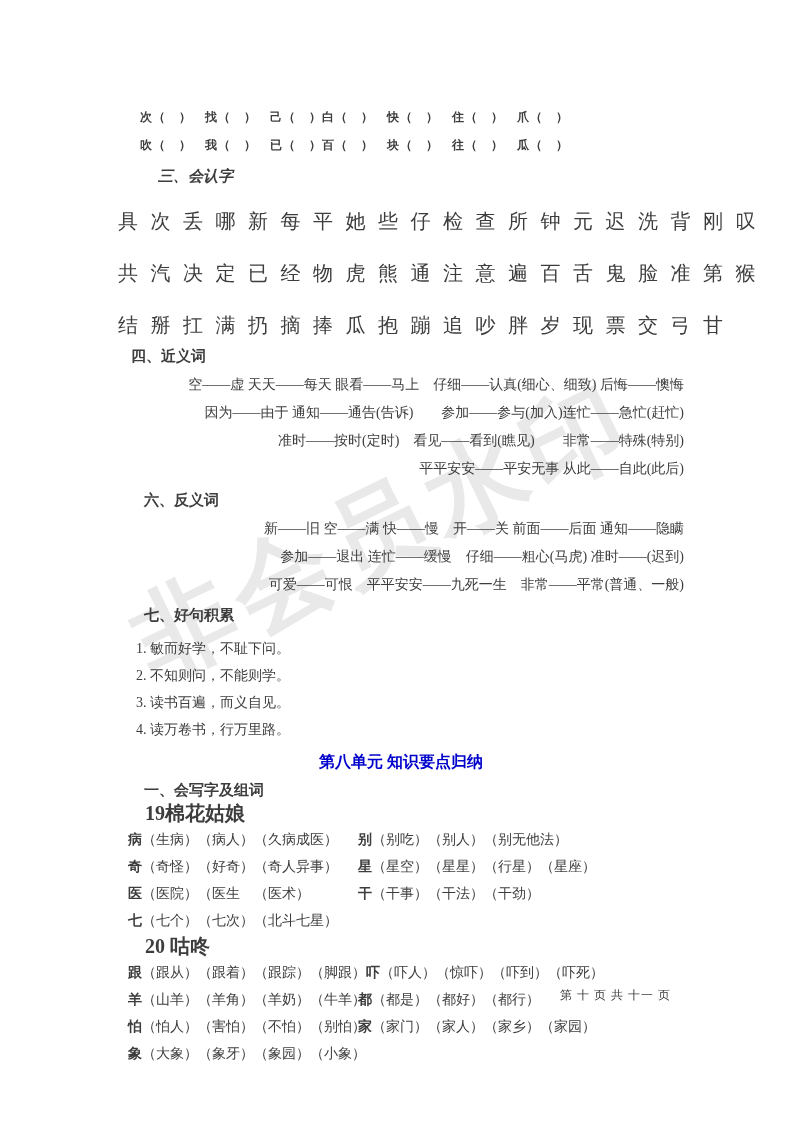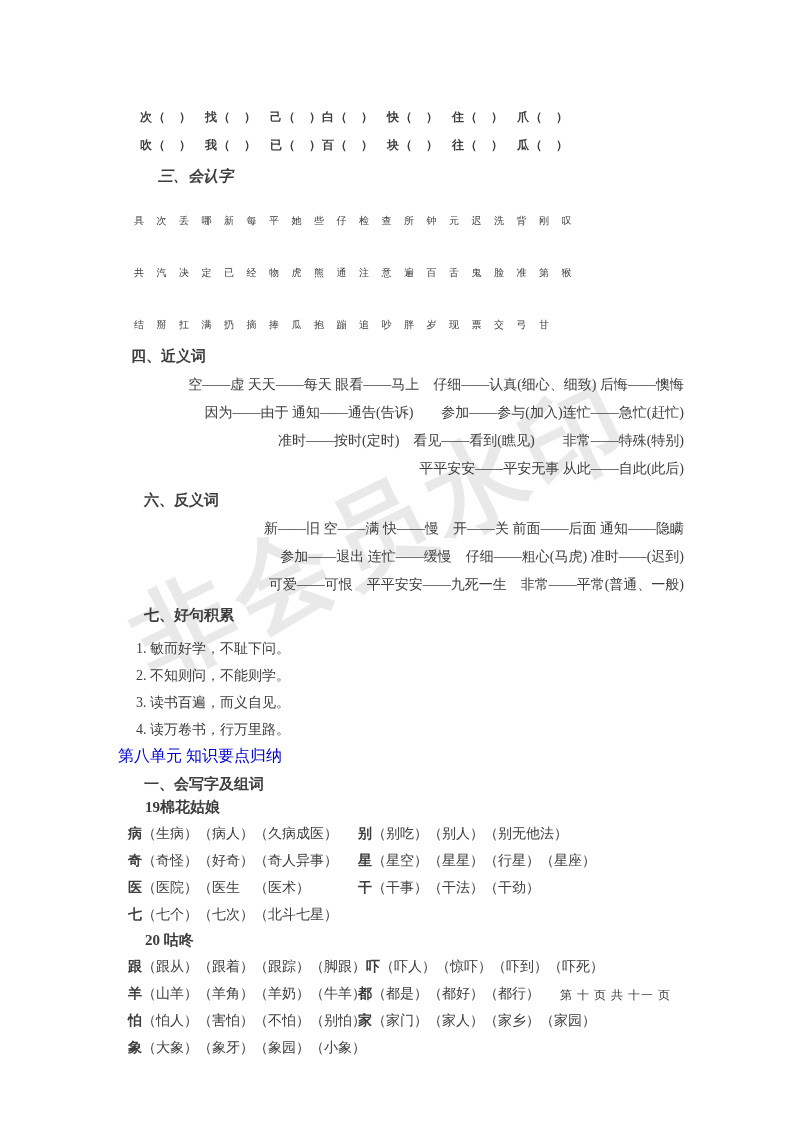--- a/index.html
+++ b/index.html
@@ -42,50 +42,49 @@
     font-size:15px; line-height:22px;
     white-space:pre;
   }
   #sec3 { margin:6px 0 0 40px;font-style:italic; }
   #sec4 { margin:-6px 0 0 13px;font-family:Liberation Serif, serif; }
   #sec6 { margin:6px 0 0 26px; }
   #sec7 { margin:5px 0 9px 26px; }
   #sec1 { margin:4px 0 0 26px; }
   .char-grid {
     margin-top:8px;
-    font-size:10px;
+    font-size:20px;
     line-height:52px;
     letter-spacing:12.5px;
     white-space:nowrap;
-    margin-left:16px;
   }
   .para-block { margin-top:4px; }
   .para-line {
     margin-left:12px;
     font-size:14px; line-height:28px;
     white-space:pre-wrap;
     text-align:right;
   }
   .sentence-item {
     margin-left:18px;
     font-size:14px; line-height:27px;
     white-space:pre;
   }
   .sentences-block { margin-top:3px; }
   .unit-title {
-    margin-top:0;
-    text-align:left;
+    margin-top:6px;
+    text-align:center;
     font-size:16px; line-height:26px;
-    font-weight:normal;
+    font-weight:bold;
     color:#0000cc;
   }
   .lesson-title {
     margin-left:27px;
     font-weight:bold;
-    font-size:15px; line-height:25px;
+    font-size:20px; line-height:25px;
     white-space:pre;
   }
   .word-row {
     display:flex;
     margin-left:10px;
     font-size:14px; line-height:27px;align-items:flex-end;
   }
   .word-row .entry { white-space:pre; }
   .word-row .entry.left { width:230px; flex:0 0 auto; }
   .head-char { font-weight:bold; }

